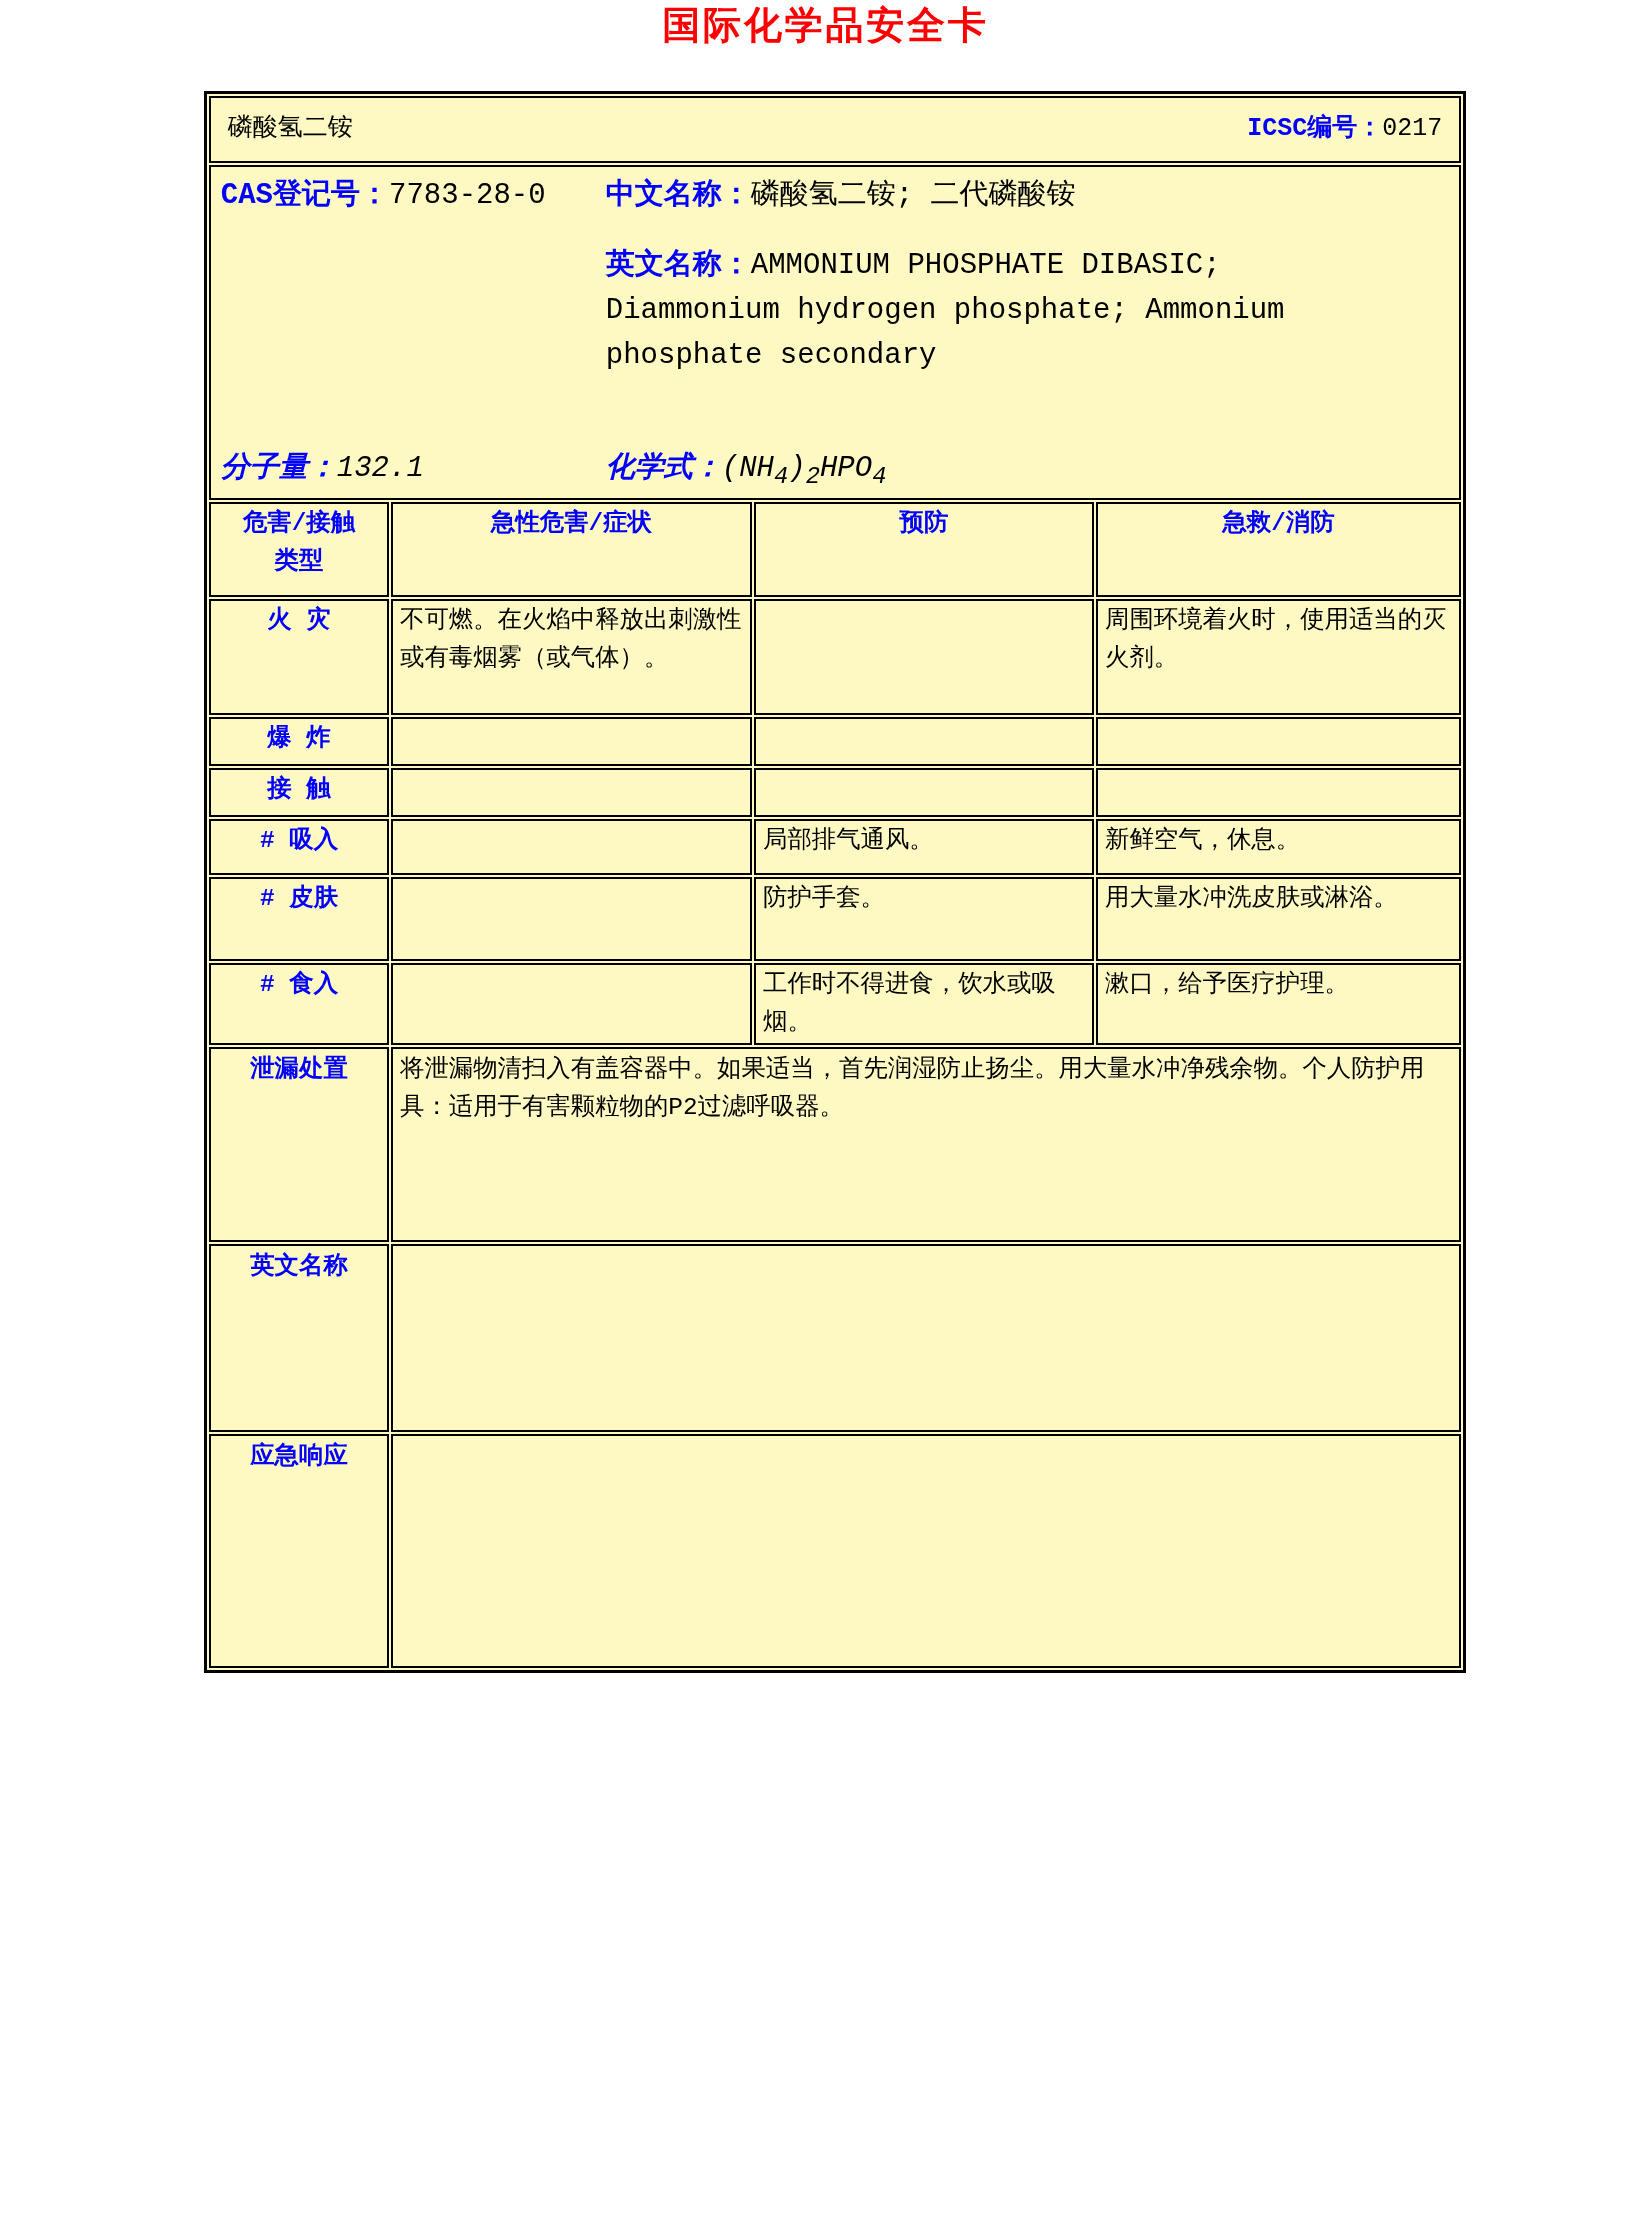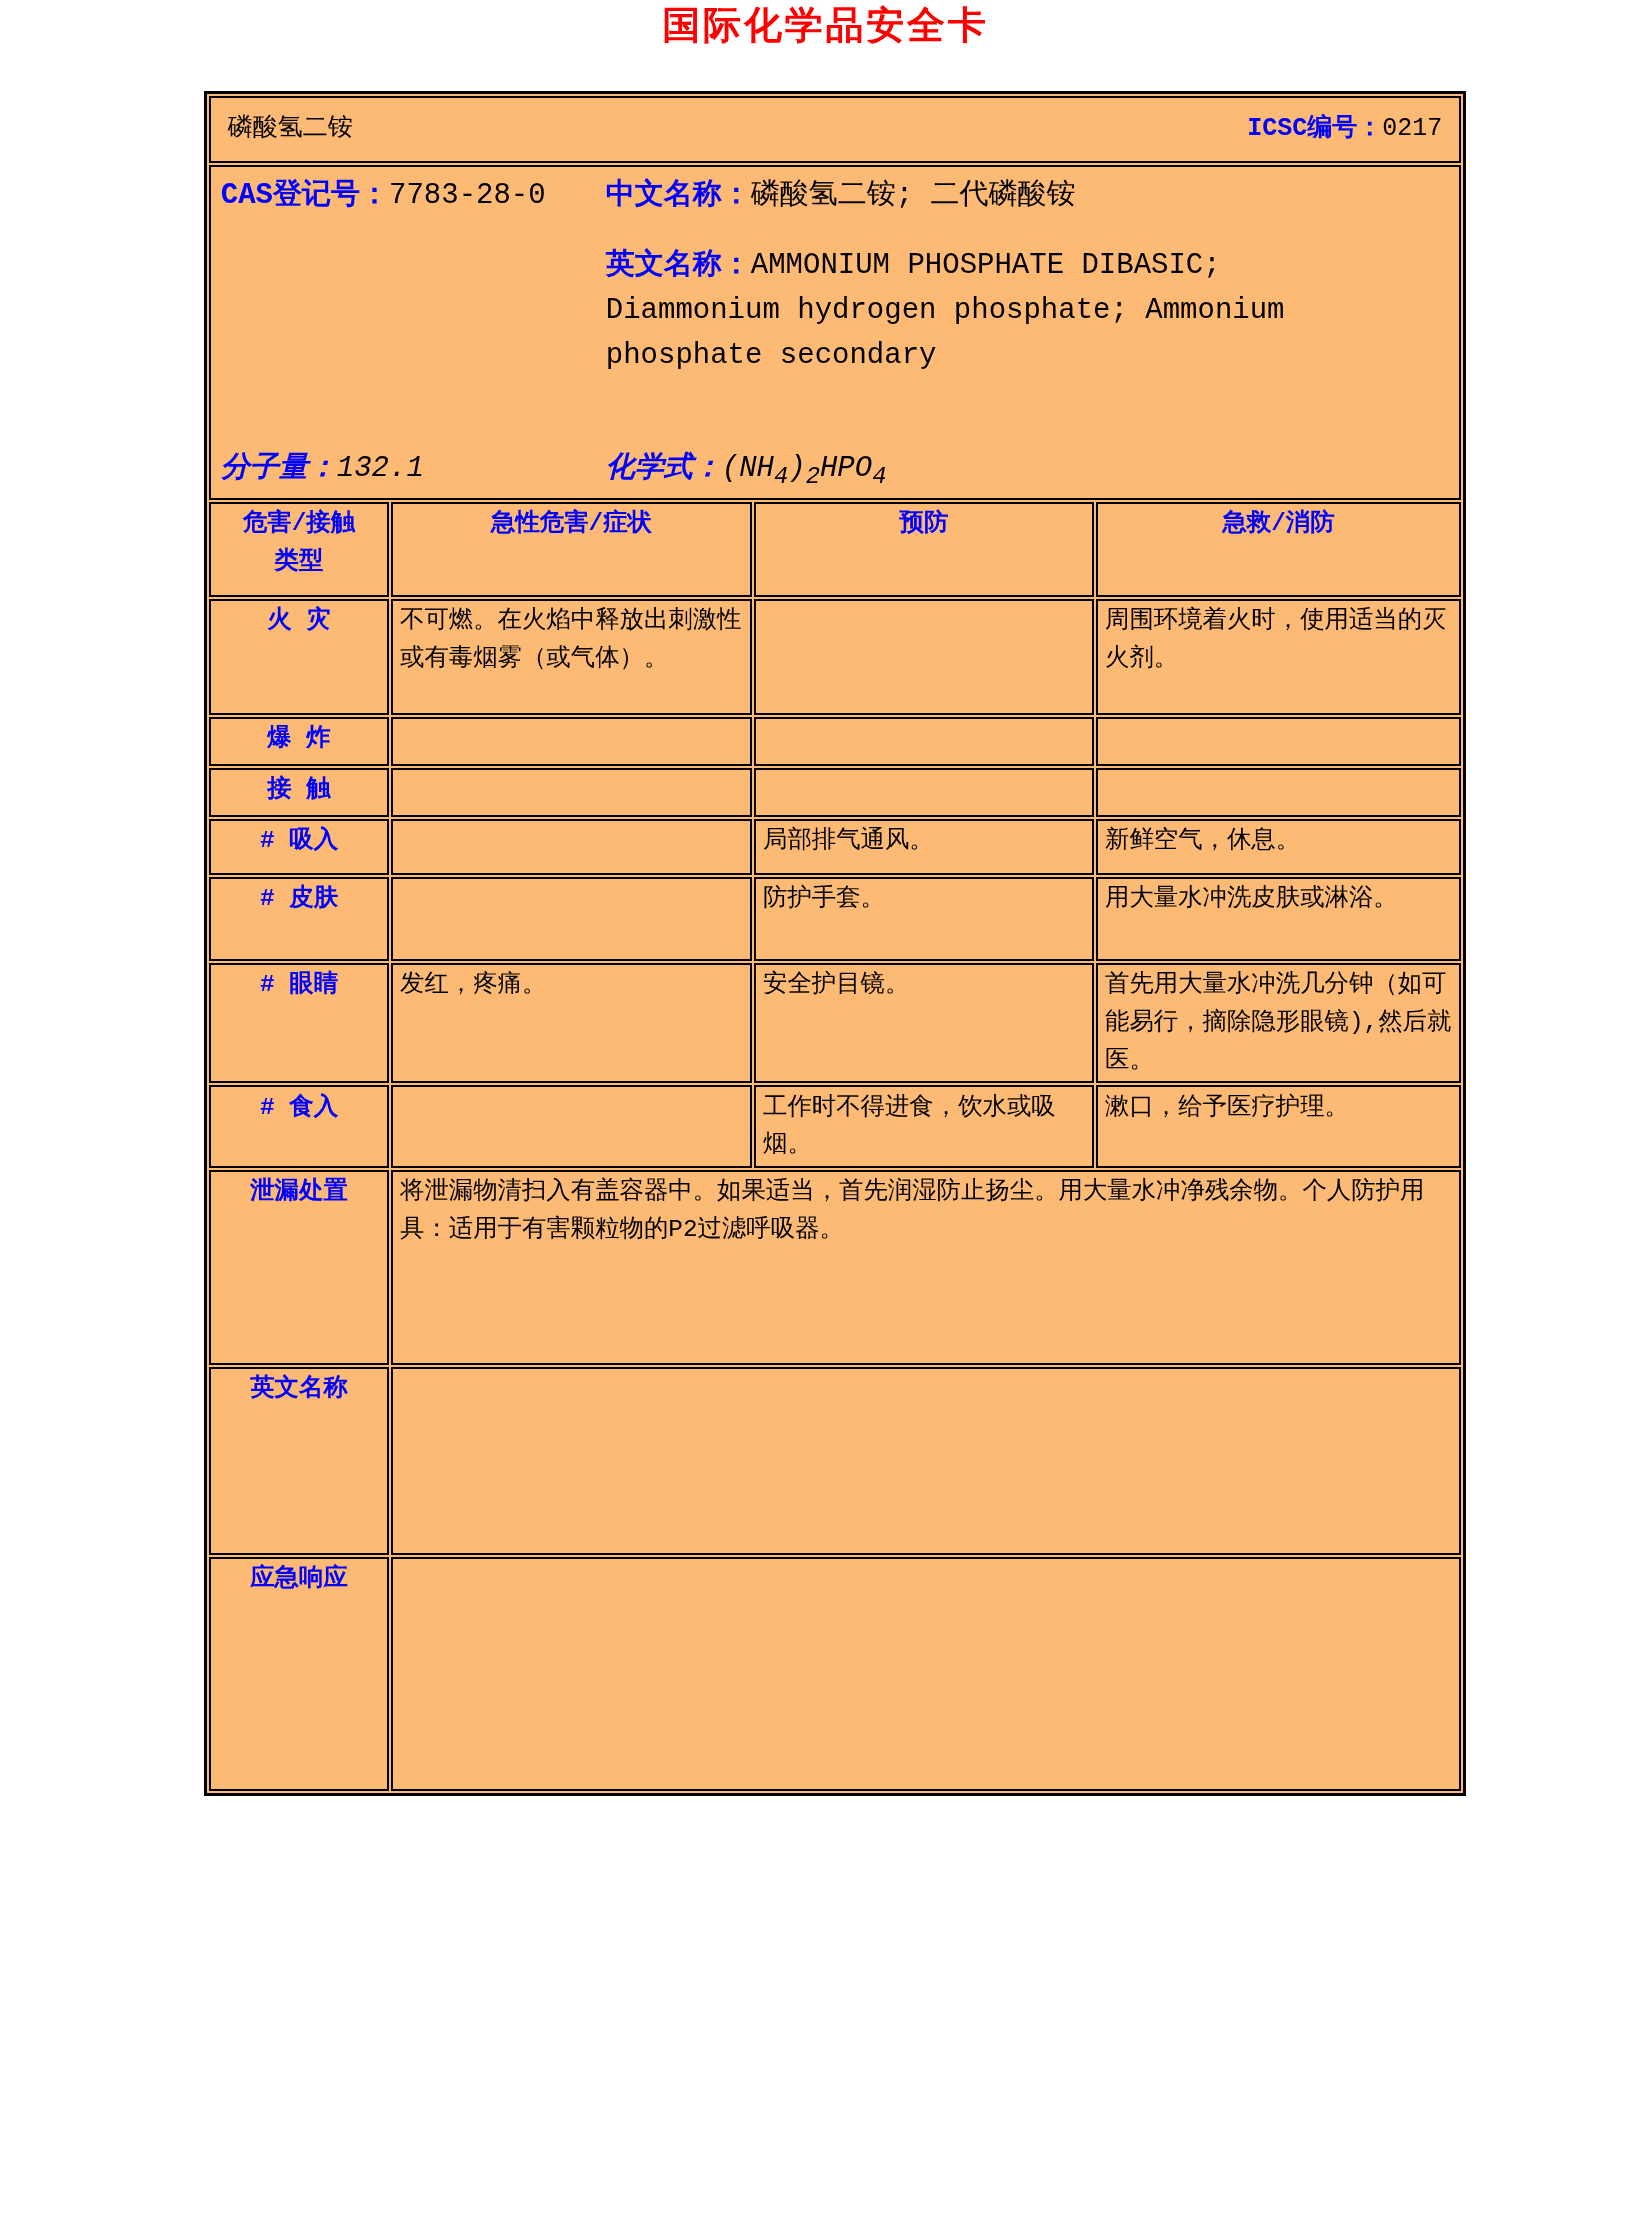--- a/index.html
+++ b/index.html
@@ -2,21 +2,21 @@
 <html style="font-size:11px"><head>
 <meta charset="utf-8">
 <style>
   html,body{margin:0;padding:0;background:#ffffff;}
   body{width:1651px;height:2227px;position:relative;color:#000;
        font-family:"Liberation Mono","DejaVu Sans Mono",monospace;}
   .title{color:#ff0000;font-weight:bold;font-size:38px;text-align:center;
          margin:0;padding-top:0;letter-spacing:2.8px;height:91px;box-sizing:border-box;}
   .blue{color:#0000ff;font-weight:bold;}
   table.card{border:3.5px solid #000;border-collapse:separate;border-spacing:2.8px;
-             margin-left:204px;width:1249px;table-layout:fixed;background:#fdba74;}
+             margin-left:204px;width:1249px;table-layout:fixed;background:#fef9c3;}
   table.card td{border:2.1px solid #000;vertical-align:top;padding:1.4px 7px;
                 font-size:24.4px;line-height:1.55;box-sizing:border-box;overflow:hidden;}
   col.c1{width:180px}col.c2{width:361px}col.c3{width:340px}col.c4{width:365px}
   tr.r-name{height:67px}
   tr.r-info{height:335px}
   tr.r-head{height:95px}
   tr.r-fire{height:116px}
   tr.r-expl{height:49px}
   tr.r-cont{height:49px}
   tr.r-inh{height:56px}
@@ -115,26 +115,20 @@
       <td>新鲜空气，休息。</td>
     </tr>
 
     <tr class="r-skin">
       <td class="label-cell"># 皮肤</td>
       <td></td>
       <td>防护手套。</td>
       <td>用大量水冲洗皮肤或淋浴。</td>
     </tr>
 
-    <tr class="r-eyes">
-      <td class="label-cell"># 眼睛</td>
-      <td>发红，疼痛。</td>
-      <td>安全护目镜。</td>
-      <td>首先用大量水冲洗几分钟（如可能易行，摘除隐形眼镜),然后就医。</td>
-    </tr>
 
     <tr class="r-ing">
       <td class="label-cell"># 食入</td>
       <td></td>
       <td>工作时不得进食，饮水或吸烟。</td>
       <td>漱口，给予医疗护理。</td>
     </tr>
 
     <tr class="r-spill">
       <td class="label-cell">泄漏处置</td>

